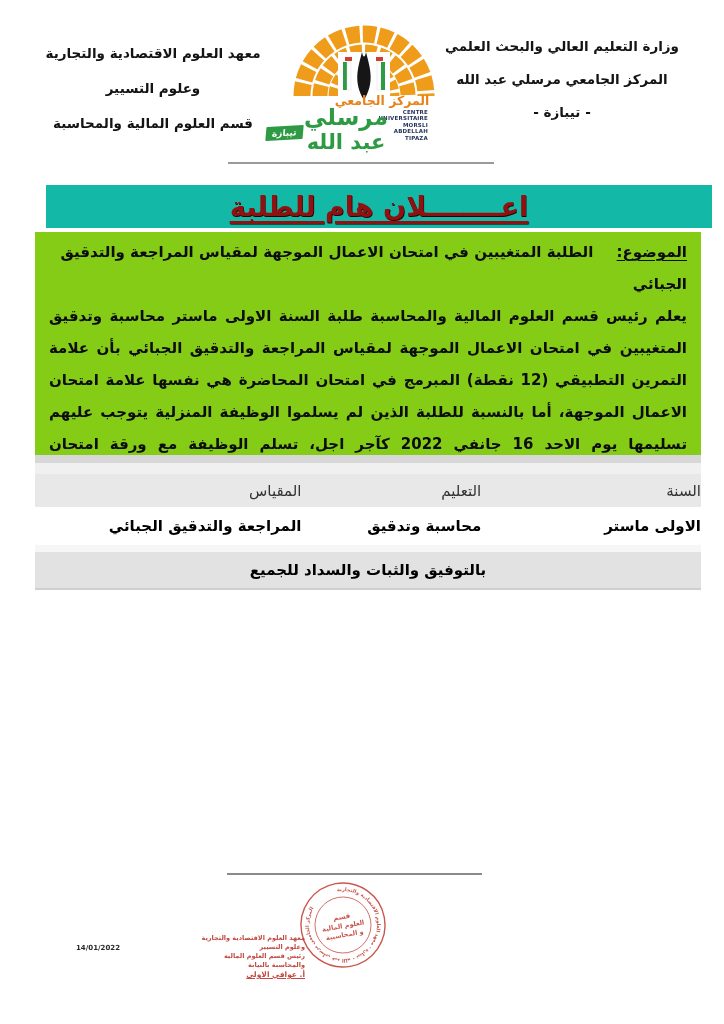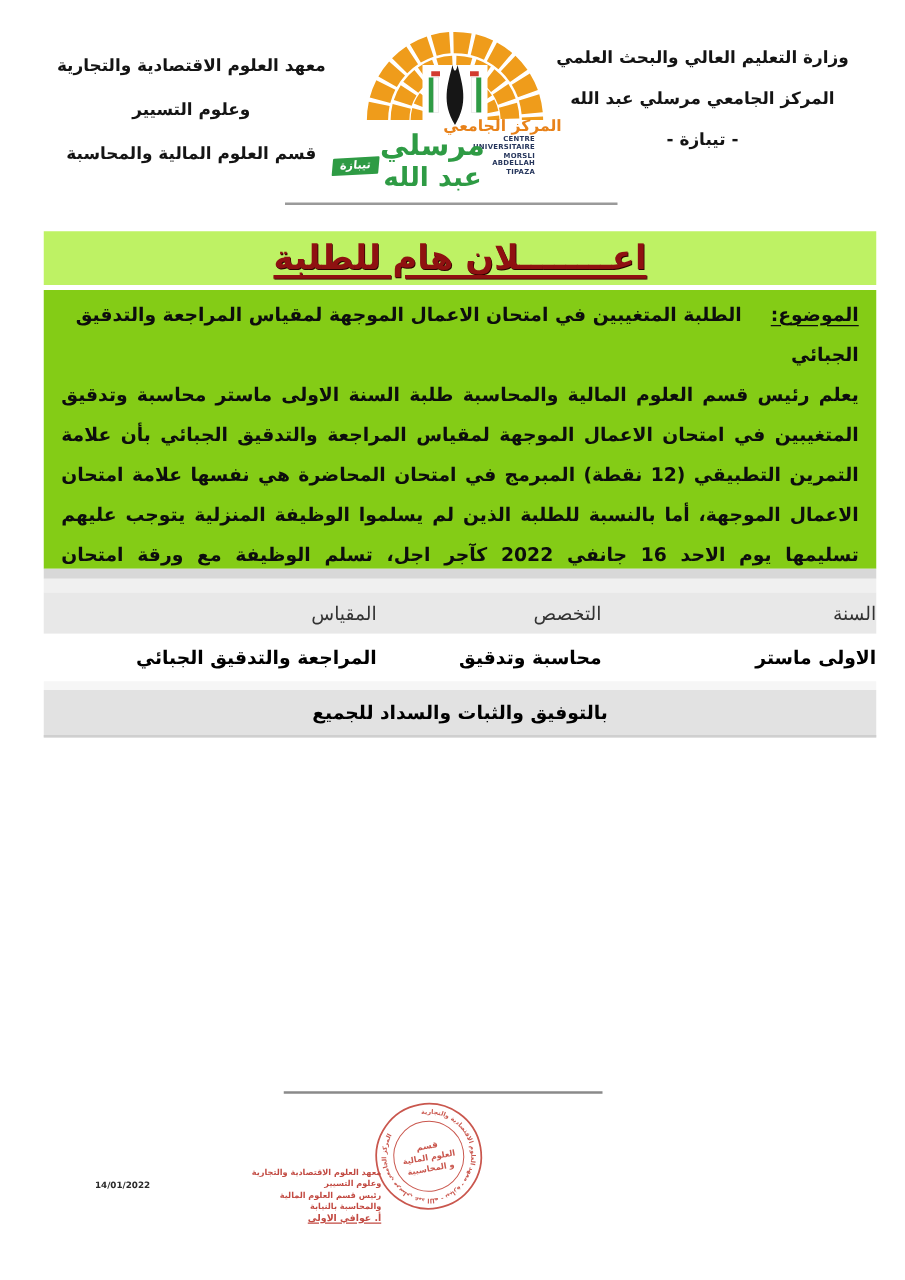--- a/index.html
+++ b/index.html
@@ -9,36 +9,36 @@
   }
   
   .hdr-block { position:absolute; font-weight:bold; color:#141414; text-align:center; }
   .hdr-right { left:420px; top:30px; width:284px; font-size:13.5px; line-height:33px; direction:rtl; }
   .hdr-left  { left:26px;  top:36px; width:254px; font-size:13.5px; line-height:35px; direction:rtl; }
   .hdr-line { display:block; }
 
   
   .logo { position:absolute; left:258px; top:22px; width:214px; height:146px; }
   .logo-arc { position:absolute; left:16px; top:0; width:180px; height:80px; }
-  .logo-name-ar { position:absolute; left:92px; top:71px; width:104px; text-align:center;
+  .logo-name-ar { position:absolute; left:72px; top:71px; width:104px; text-align:center;
     font-size:12.5px; font-weight:bold; color:#E8821A; direction:rtl; }
   .logo-fr { position:absolute; left:104px; top:87px; width:66px; text-align:right;
     font-size:5.5px; line-height:6.4px; color:#26365C; font-weight:bold; letter-spacing:0.2px; }
   .logo-callig { position:absolute; left:36px; top:82px; width:104px; text-align:center;
     color:#2E9B44; font-weight:bold; direction:rtl; }
   .logo-callig .c1 { font-size:23px; line-height:26px; display:block; }
   .logo-callig .c2 { font-size:21px; line-height:24px; display:block; }
   .logo-ribbon { position:absolute; left:8px; top:104px; background:#2E9B44; color:#fff;
     font-size:9px; font-weight:bold; padding:2px 6px; transform:skewX(-8deg) rotate(-3deg);
     direction:rtl; border-radius:1px; }
   .logo-underline { position:absolute; left:228px; top:162px; width:266px; height:2px; background:#9a9a9a; }
 
   
-  .banner { position:absolute; left:35px; top:185px; width:666px; height:43px;
-    background:#bef264; display:flex; align-items:center; justify-content:center; direction:rtl; }
+  .banner { position:absolute; left:46px; top:185px; width:666px; height:43px;
+    background:#14b8a6; display:flex; align-items:center; justify-content:center; direction:rtl; }
   .banner-title { font-size:27px; font-weight:bold; color:#8f1111;
     text-shadow:0.6px 0.6px 0 #2a0000;
     text-decoration:underline; text-decoration-thickness:2.5px; text-underline-offset:5px; }
 
   
   .body-box { position:absolute; left:35px; top:232px; width:666px; height:223px;
     background:#84cc16; direction:rtl; color:#0d0d0d; font-weight:bold;
     font-size:15px; line-height:32px; padding:4px 14px 0 14px; box-sizing:border-box; overflow:hidden; }
   .subject-line { text-align:right; }
   .subject-label { text-decoration:underline; text-underline-offset:3px; margin-left:18px; }
@@ -128,21 +128,21 @@
     </div>
     <div class="body-par">يعلم رئيس قسم العلوم المالية والمحاسبة طلبة السنة الاولى ماستر محاسبة وتدقيق المتغيبين في امتحان الاعمال الموجهة لمقياس المراجعة والتدقيق الجبائي بأن علامة التمرين التطبيقي (12 نقطة) المبرمج في امتحان المحاضرة هي نفسها علامة امتحان الاعمال الموجهة، أما بالنسبة للطلبة الذين لم يسلموا الوظيفة المنزلية يتوجب عليهم تسليمها يوم الاحد 16 جانفي 2022 كآجر اجل، تسلم الوظيفة مع ورقة امتحان المحاضرة.</div>
 
   </div>
 
   <div class="tbl">
     <div class="tbl-strip"></div>
     <div class="tbl-gap1"></div>
     <div class="tbl-head">
       <div class="col col-year">السنة</div>
-      <div class="col col-spec">التخصص</div>
+      <div class="col col-spec">التعليم</div>
       <div class="col col-mod">المقياس</div>
     </div>
     <div class="tbl-row">
       <div class="col col-year">الاولى ماستر</div>
       <div class="col col-spec">محاسبة وتدقيق</div>
       <div class="col col-mod">المراجعة والتدقيق الجبائي</div>
     </div>
     <div class="tbl-gap2"></div>
     <div class="tbl-foot">بالتوفيق والثبات والسداد للجميع</div>
   </div>

